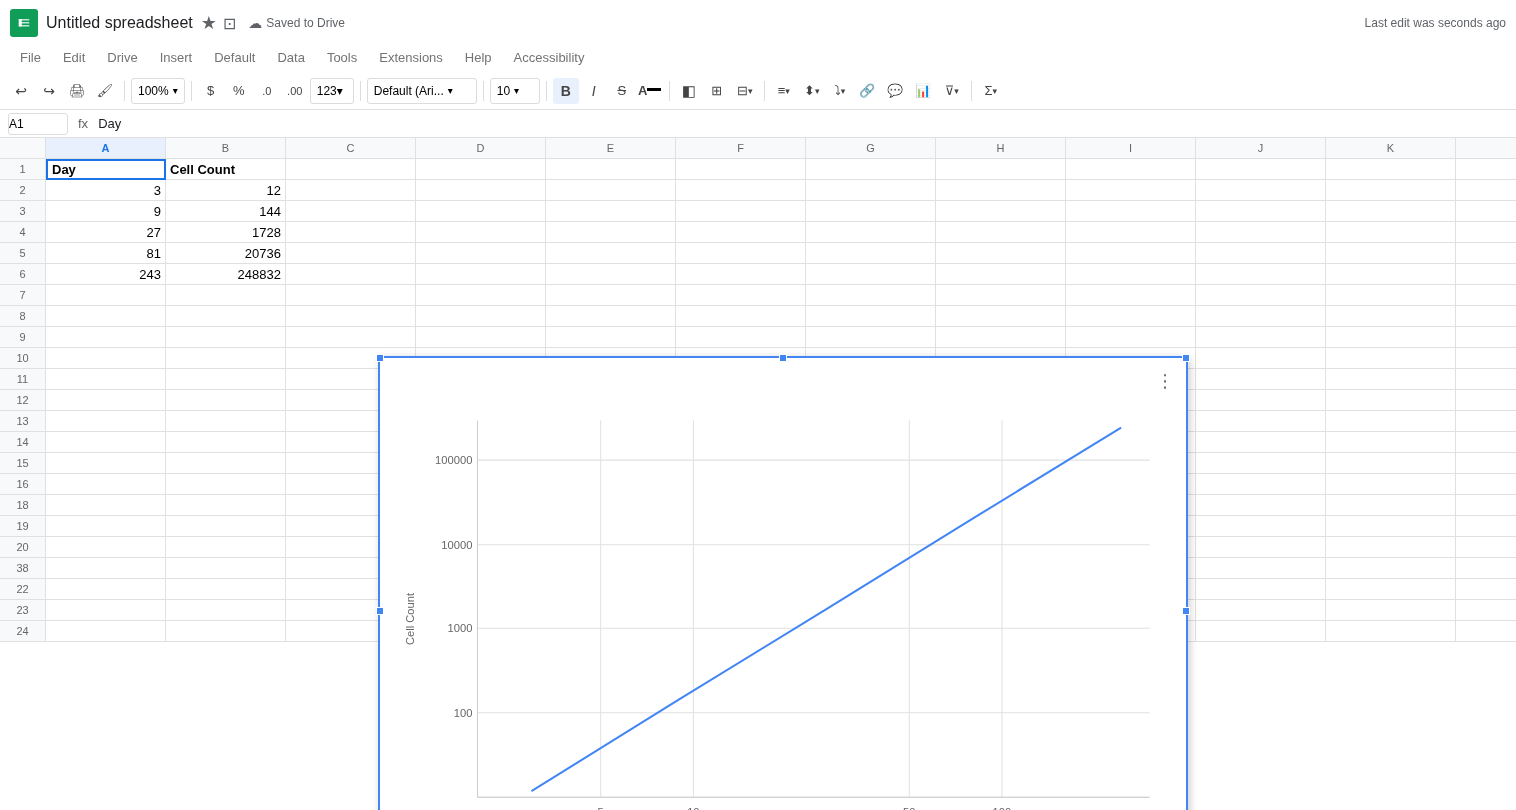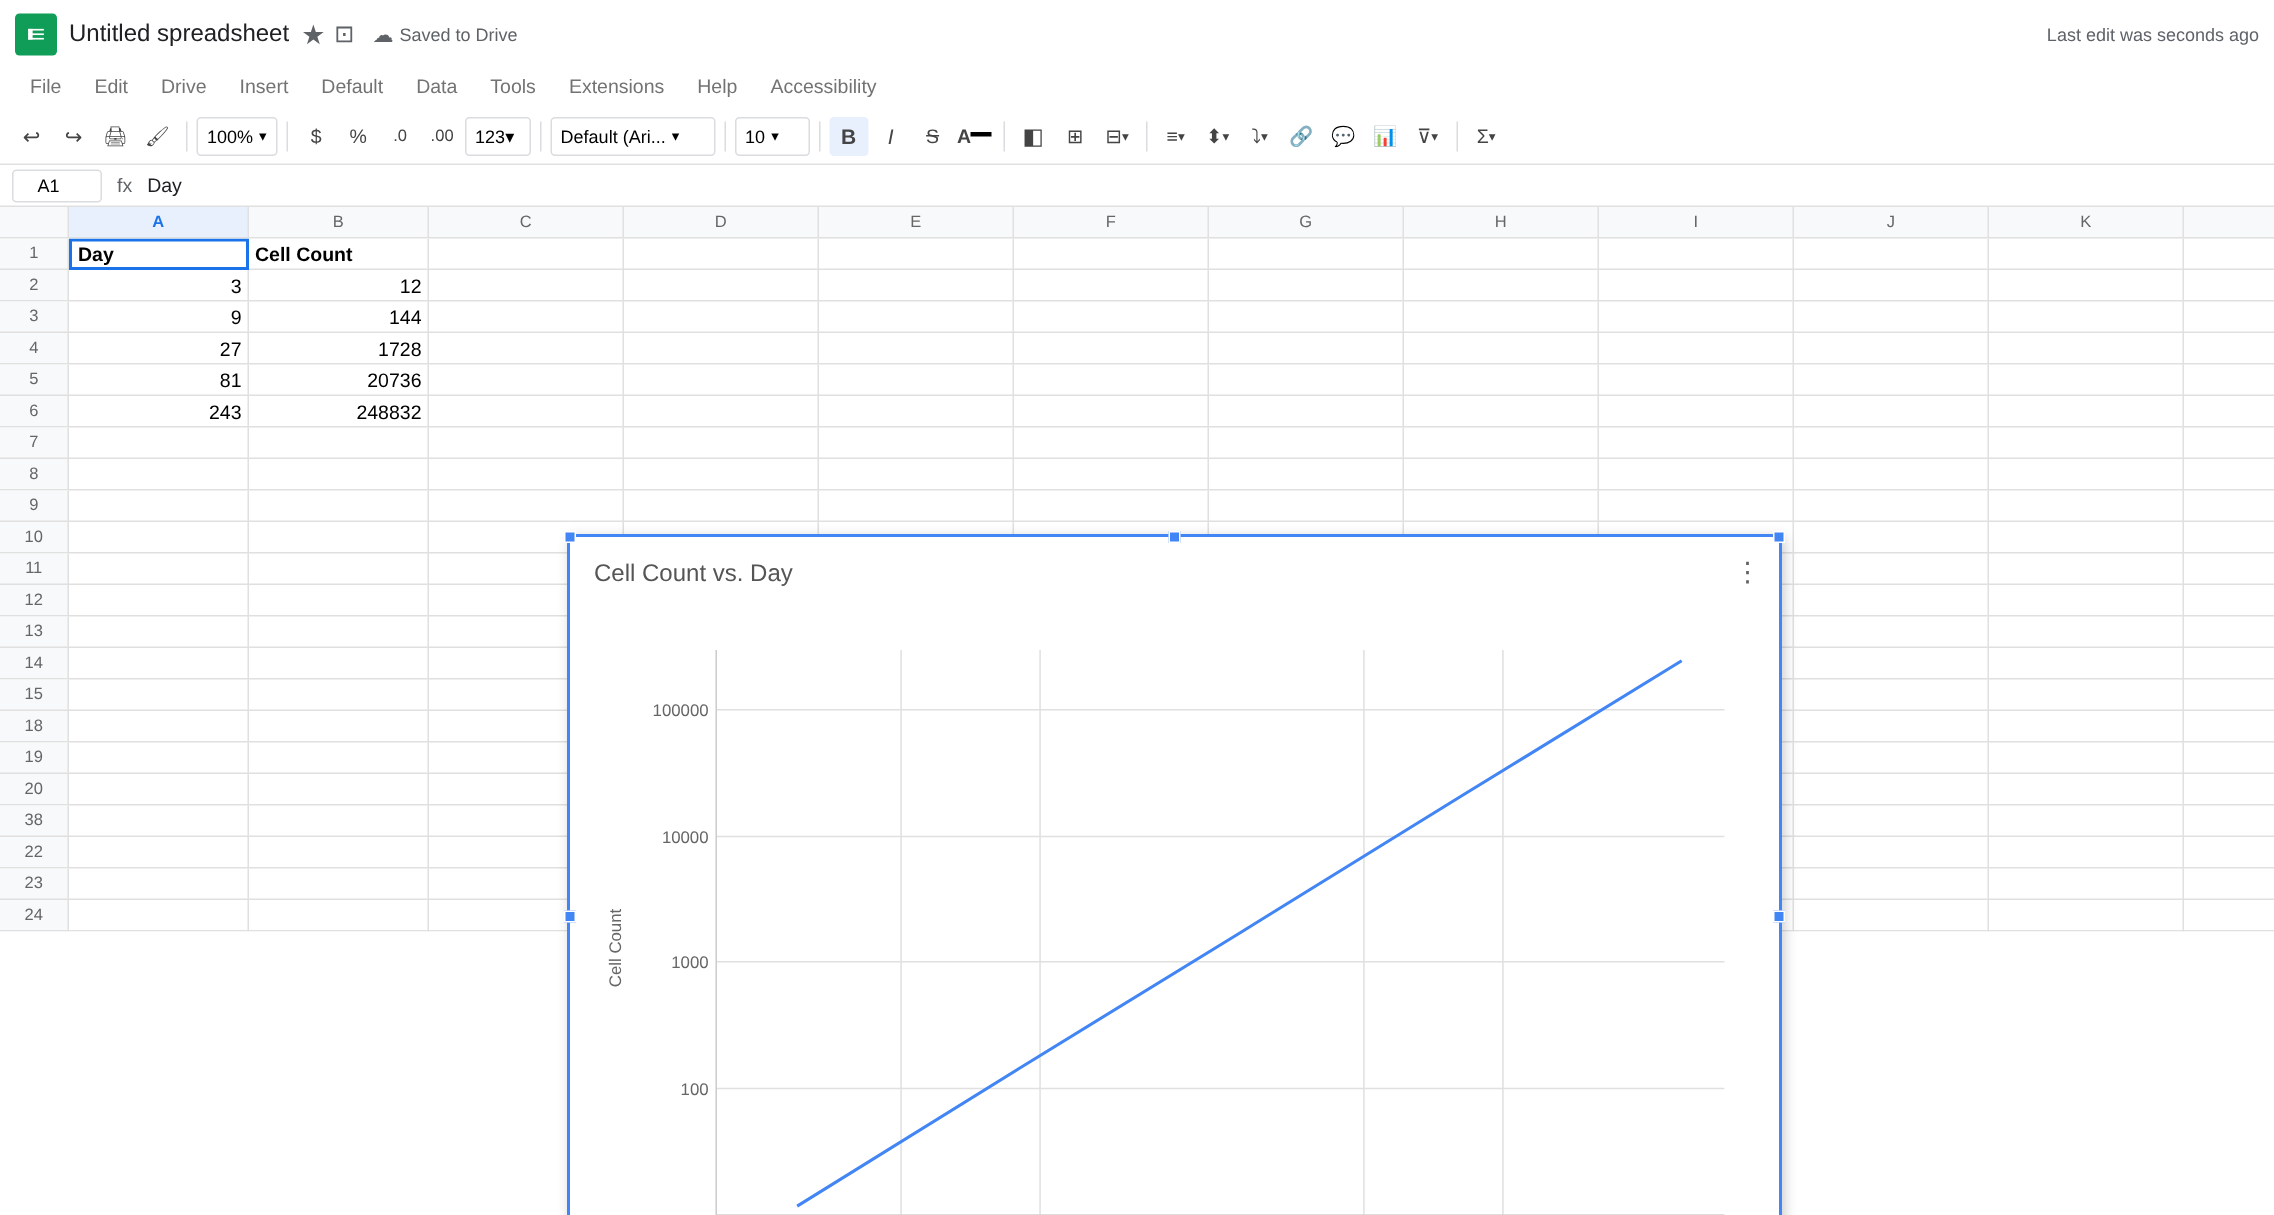--- a/index.html
+++ b/index.html
@@ -96,21 +96,21 @@
       align-items: center;
       height: 28px;
       border-bottom: 1px solid #e0e0e0;
       padding: 0 8px;
       gap: 6px;
     }
     #cell-ref {
       display: flex; align-items: center;
       border: 1px solid #dadce0;
       border-radius: 3px;
-      padding: 2px 16px;
+      padding: 2px 0;
       font-size: 12px;
       width: 60px;
       height: 22px;
     }
     #fx-icon { font-size: 13px; color: #5f6368; padding: 0 4px; }
     #formula-content { font-size: 13px; color: #202124; }
 
     
     #spreadsheet-area {
       display: flex;
@@ -570,20 +570,35 @@
         <div class="cell col-e"></div>
         <div class="cell col-f"></div>
         <div class="cell col-g"></div>
         <div class="cell col-h"></div>
         <div class="cell col-i"></div>
         <div class="cell col-j"></div>
         <div class="cell col-k"></div>
         <div class="cell col-l"></div>
       </div>
       <div class="grid-row">
+        <div class="row-num">16</div>
+        <div class="cell col-a"></div>
+        <div class="cell col-b"></div>
+        <div class="cell col-c"></div>
+        <div class="cell col-d"></div>
+        <div class="cell col-e"></div>
+        <div class="cell col-f"></div>
+        <div class="cell col-g"></div>
+        <div class="cell col-h"></div>
+        <div class="cell col-i"></div>
+        <div class="cell col-j"></div>
+        <div class="cell col-k"></div>
+        <div class="cell col-l"></div>
+      </div>
+      <div class="grid-row">
         <div class="row-num">18</div>
         <div class="cell col-a"></div>
         <div class="cell col-b"></div>
         <div class="cell col-c"></div>
         <div class="cell col-d"></div>
         <div class="cell col-e"></div>
         <div class="cell col-f"></div>
         <div class="cell col-g"></div>
         <div class="cell col-h"></div>
         <div class="cell col-i"></div>
@@ -684,21 +699,20 @@
     </div>
 
   <div id="chart-container">
     <div class="handle tl"></div>
     <div class="handle tm"></div>
     <div class="handle tr"></div>
     <div class="handle ml"></div>
     <div class="handle mr"></div>
 
     <div id="chart-inner">
-      <div id="chart-title">Cell Count vs. Day</div>
       <div id="chart-more-btn">⋮</div>
       <div id="chart-svg-area">
         <svg id="chart-svg" width="100%" height="100%" viewBox="0 0 760 430" preserveAspectRatio="xMidYMid meet">
 
           <text x="18" y="215" font-size="11" fill="#666" text-anchor="middle" transform="rotate(-90, 18, 215)">Cell Count</text>
 
           <line x1="80" y1="307" x2="740" y2="307" stroke="#e0e0e0" stroke-width="1"></line>
           <line x1="80" y1="224" x2="740" y2="224" stroke="#e0e0e0" stroke-width="1"></line>
           <line x1="80" y1="142" x2="740" y2="142" stroke="#e0e0e0" stroke-width="1"></line>
           <line x1="80" y1="59" x2="740" y2="59" stroke="#e0e0e0" stroke-width="1"></line>

